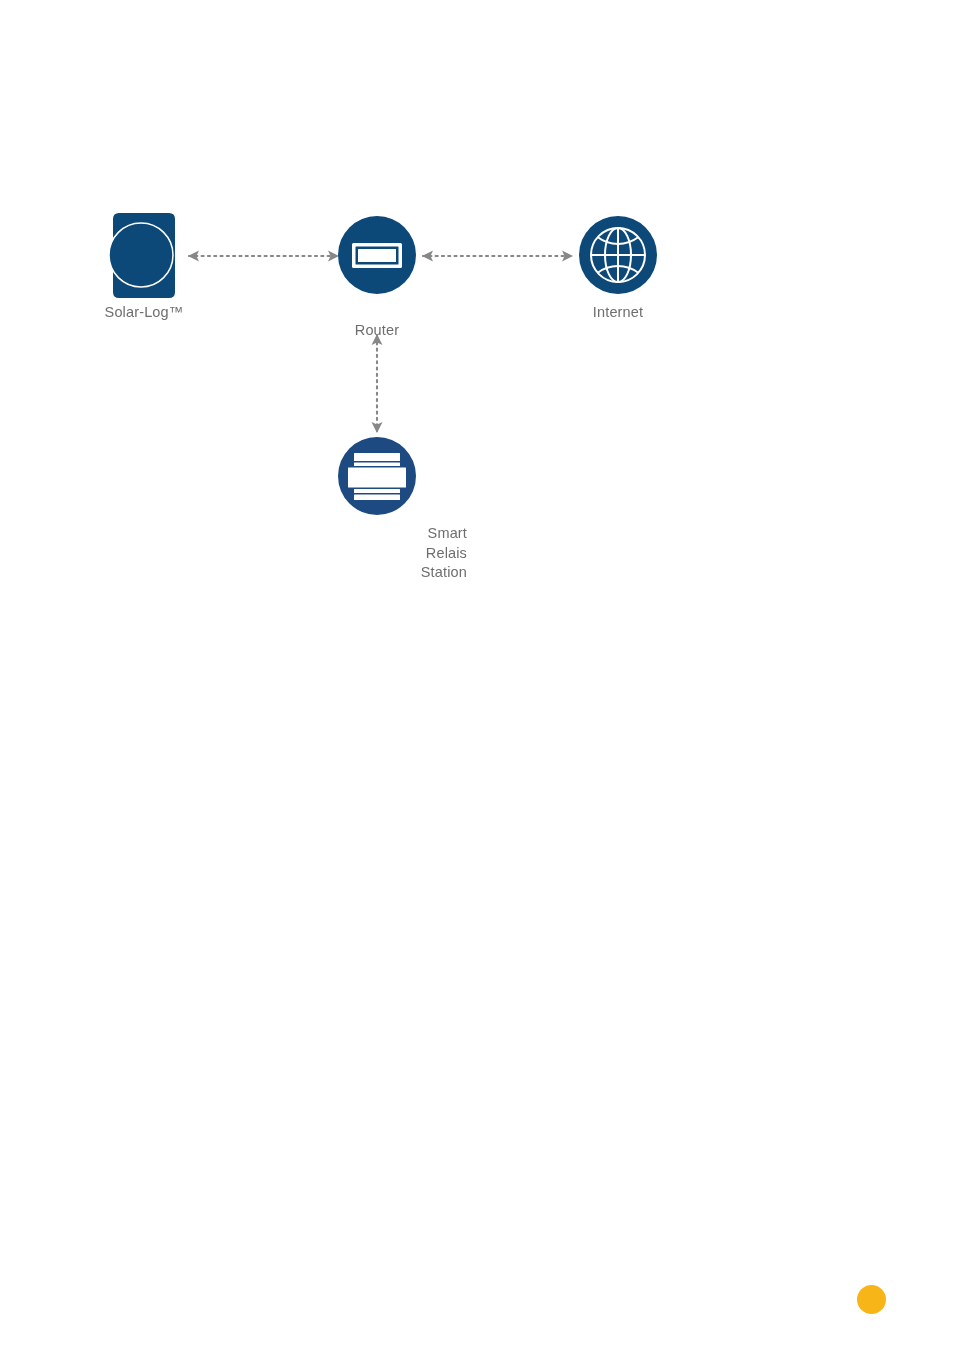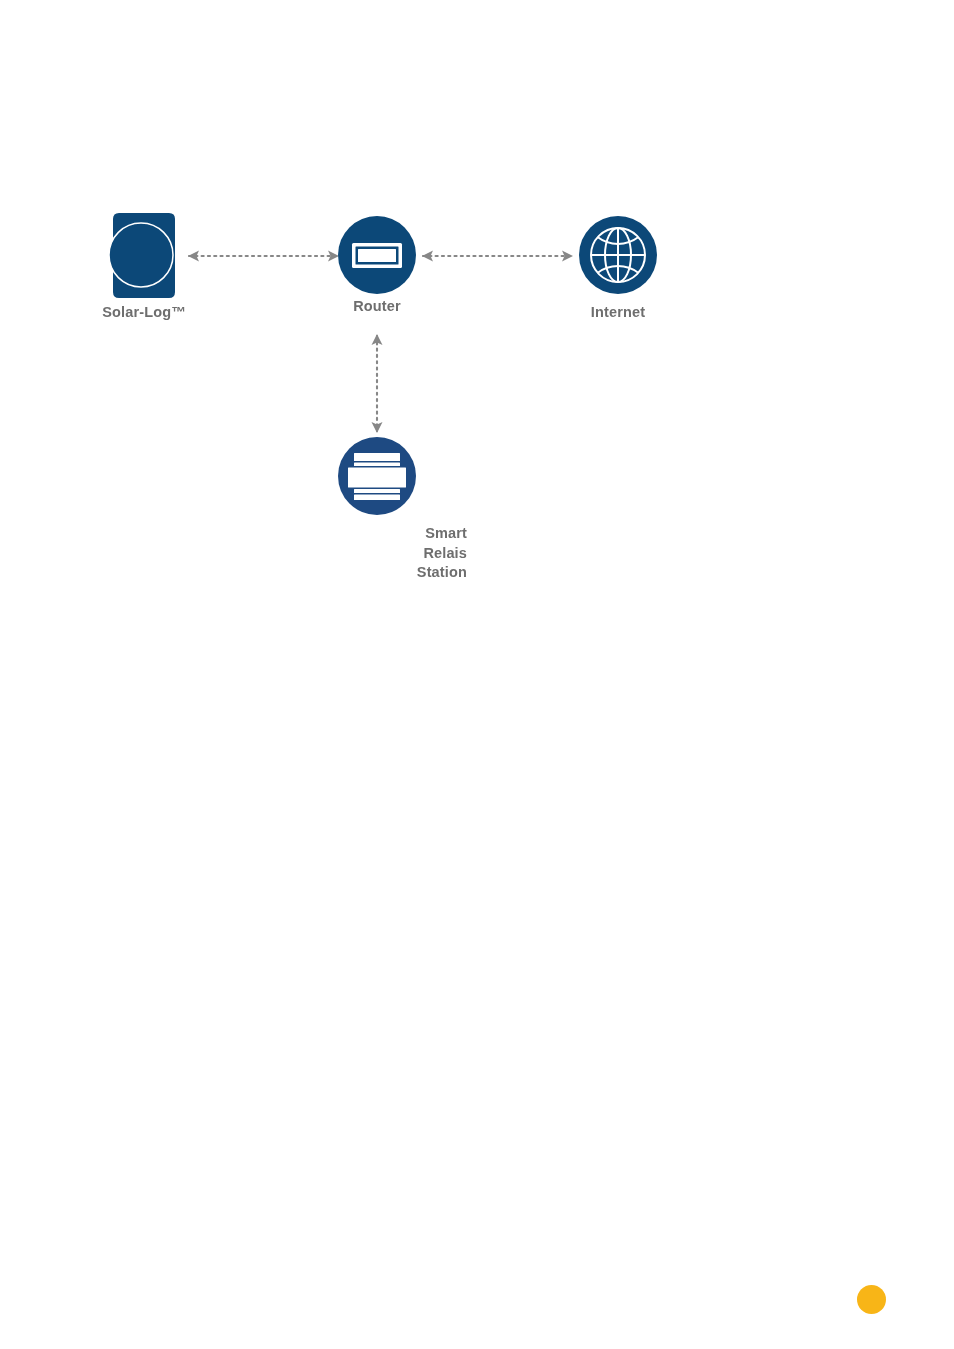--- a/index.html
+++ b/index.html
@@ -26,25 +26,24 @@
   .node-label {
     position: absolute;
     text-align: center;
     color: #6e6e6e;
     font-family: "Liberation Sans", sans-serif;
     font-size: 14.5px;
     line-height: 19.5px;
     letter-spacing: 0.15px;
     white-space: pre-line;
     user-select: none;
-    font-weight: bold;
   }
 
   #label-solarlog  { left: 44px;  top: 303px; width: 200px; }
-  #label-router    { left: 287px; top: 297px; width: 180px; }
+  #label-router    { left: 287px; top: 321px; width: 180px; }
   #label-internet  { left: 528px; top: 303px; width: 180px; }
   #label-relais    { left: 287px; top: 524px; width: 180px; text-align: right; }
 
   .corner-dot {
     position: absolute;
     border-radius: 50%;
   }
   #page-accent-dot {
     left: 857px;
     top: 1285px;

